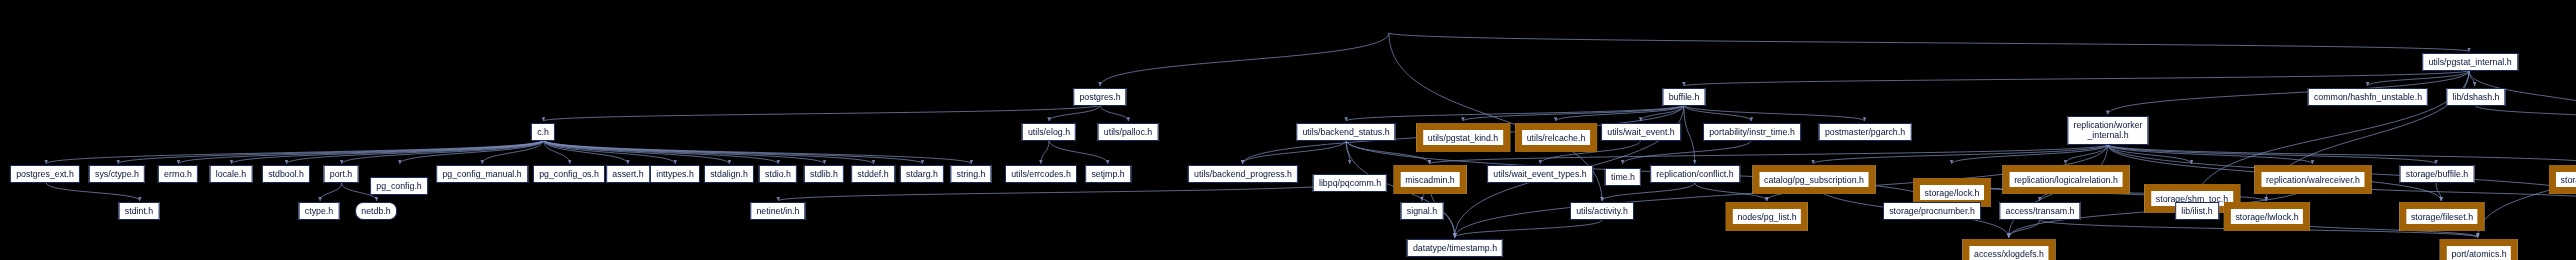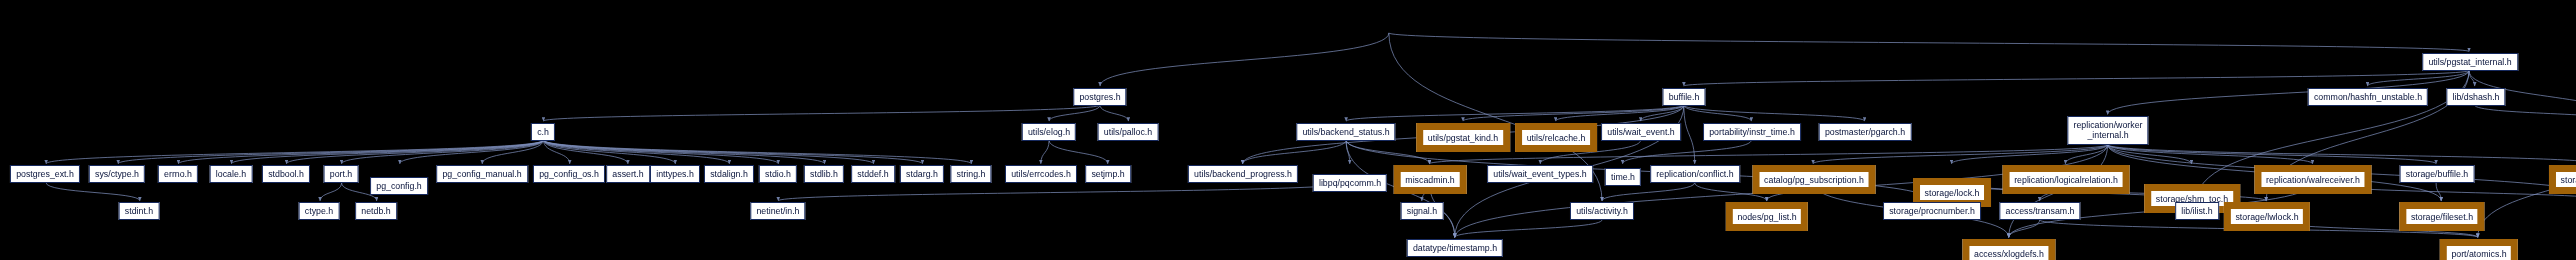--- a/index.html
+++ b/index.html
@@ -176,21 +176,21 @@
       <div class="node" style="left: 1695px; top: 165px;">replication/conflict.h</div>
       <div class="node red" style="left: 1814px; top: 165px;">catalog/pg_subscription.h</div>
       <div class="node red" style="left: 1952px; top: 165px; margin-top: 13px;">storage/lock.h</div>
       <div class="node red" style="left: 2066px; top: 165px;">replication/logicalrelation.h</div>
       <div class="node red" style="left: 2192px; top: 165px; margin-top: 19px;">storage/shm_toc.h</div>
       <div class="node red" style="left: 2313px; top: 165px;">replication/walreceiver.h</div>
       <div class="node" style="left: 2437px; top: 165px;">storage/buffile.h</div>
       <div class="node red" style="left: 2597px; top: 165px;">storage/shm_mq.h</div>
       <div class="node" style="left: 139px; top: 202px;">stdint.h</div>
       <div class="node" style="left: 319px; top: 202px;">ctype.h</div>
-      <div class="node" style="left: 376px; top: 202px;">netdb.h</div>
+      <div class="node" style="left: 376px; top: 202px; border-radius: 8px;">netdb.h</div>
       <div class="node" style="left: 778px; top: 202px;">netinet/in.h</div>
       <div class="node" style="left: 1422px; top: 202px;">signal.h</div>
       <div class="node" style="left: 1602px; top: 202px;">utils/activity.h</div>
       <div class="node red" style="left: 1767px; top: 202px;">nodes/pg_list.h</div>
       <div class="node" style="left: 1932px; top: 202px;">storage/procnumber.h</div>
       <div class="node" style="left: 2040px; top: 202px;">access/transam.h</div>
       <div class="node" style="left: 2197px; top: 202px;">lib/ilist.h</div>
       <div class="node red" style="left: 2267px; top: 202px;">storage/lwlock.h</div>
       <div class="node red" style="left: 2442px; top: 202px;">storage/fileset.h</div>
       <div class="node" style="left: 1455px; top: 239px;">datatype/timestamp.h</div>

